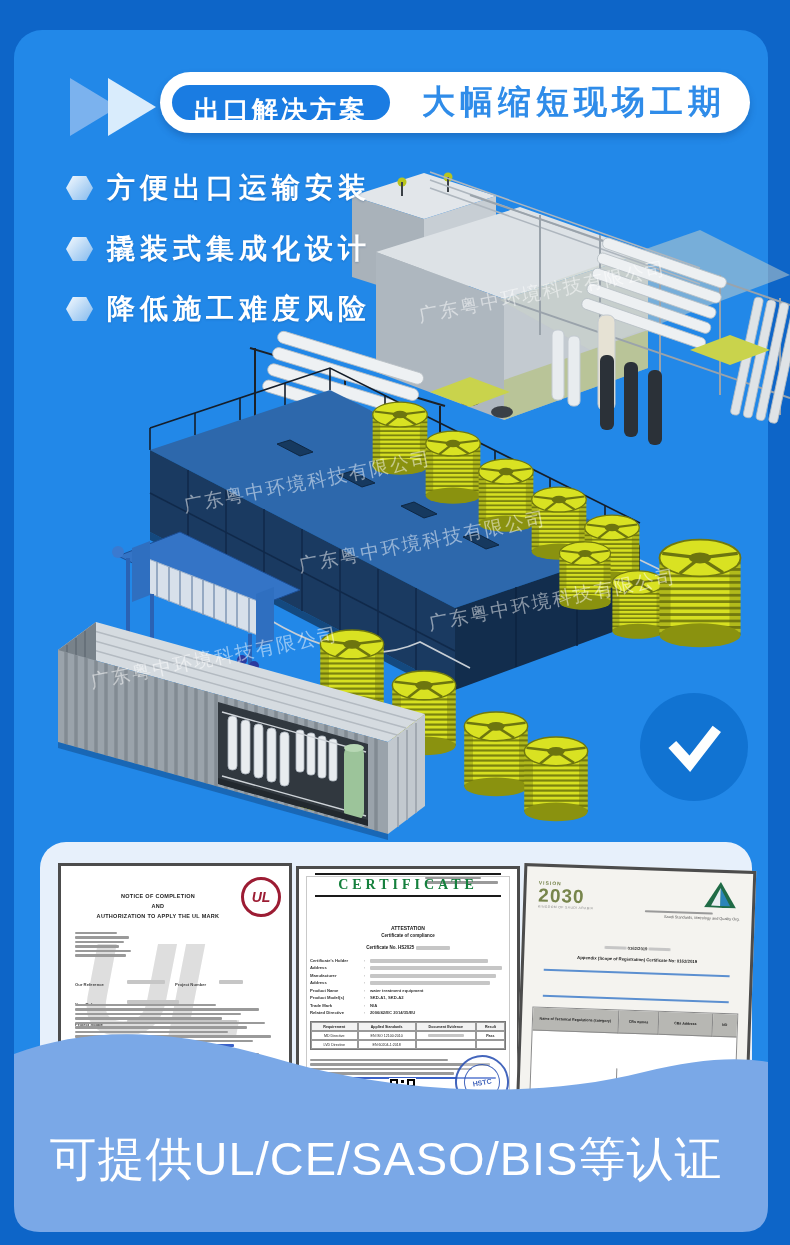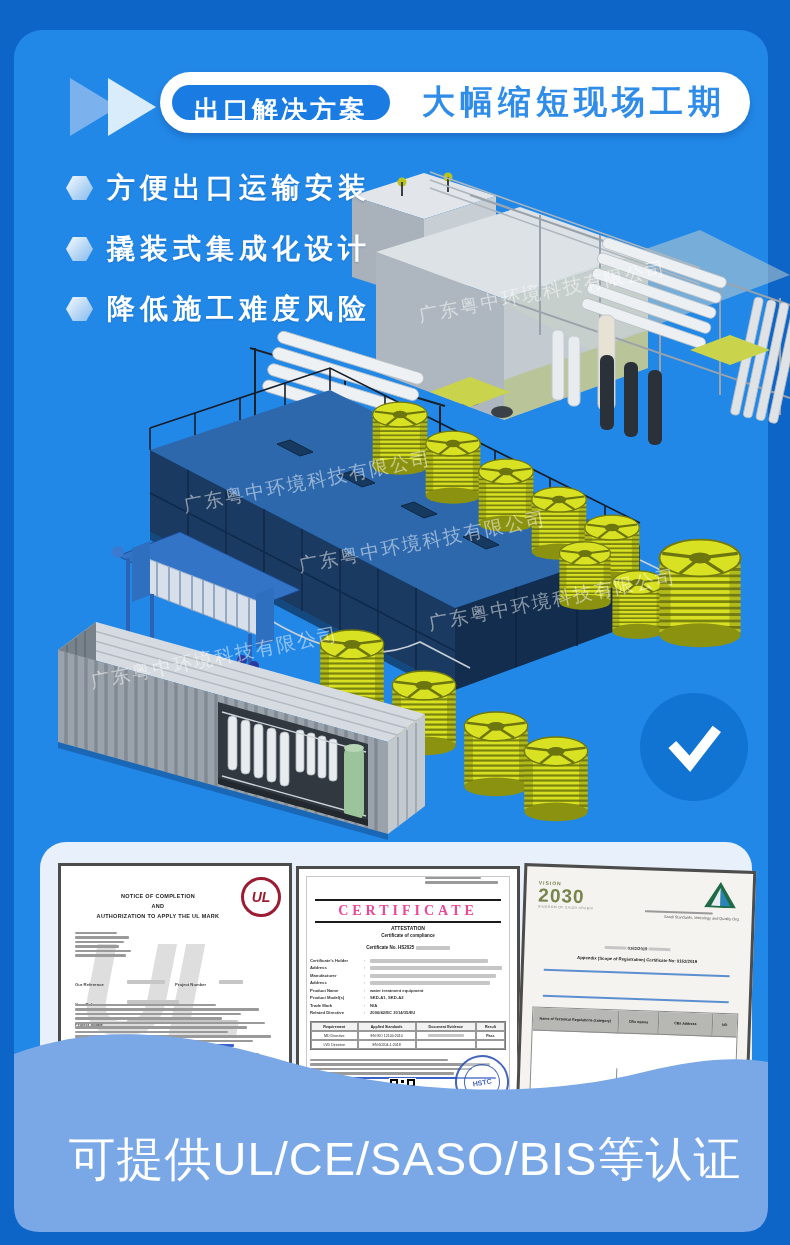--- a/index.html
+++ b/index.html
@@ -41,23 +41,23 @@
         color:#dedede;z-index:0;line-height:1;letter-spacing:-8px;}
   .ulTitle{position:absolute;top:26px;left:0;right:34px;text-align:center;z-index:1;
            font-size:5.5px;font-weight:bold;color:#222;line-height:1.8;letter-spacing:.3px;}
   .ulLogo{position:absolute;right:8px;top:11px;width:34px;height:34px;border:3px solid #9c1c33;border-radius:50%;
           color:#9c1c33;font-weight:bold;font-style:italic;font-size:14px;display:flex;align-items:center;
           justify-content:center;z-index:1;background:#fff;}
   .ulBlock{position:absolute;z-index:1;}
   .ulLbl{font-size:4.2px;font-weight:bold;color:#444;display:inline-block;width:52px;}
   
   .ceInner{position:absolute;inset:7px;border:1px solid #c9c9c9;}
-  .ceTitle{position:absolute;top:30px;left:16px;right:16px;border-top:2px solid #1a1a1a;border-bottom:2px solid #1a1a1a;
+  .ceTitle{position:absolute;top:4px;left:16px;right:16px;border-top:2px solid #1a1a1a;border-bottom:2px solid #1a1a1a;
            text-align:center;font-family:"Liberation Serif",serif;font-size:14px;font-weight:bold;
-           letter-spacing:4px;padding:2px 0;color:#ec4899;}
+           letter-spacing:4px;padding:2px 0;color:#15803d;}
   .ceC{position:absolute;left:0;right:0;text-align:center;color:#222;}
   .ceRow{display:flex;margin-bottom:2.6px;line-height:1.15;}
   .ceRow b{font-size:4.2px;color:#333;width:54px;flex:none;}
   .ceRow i{font-size:4.2px;color:#333;width:6px;flex:none;font-style:normal;}
   .ceRow em{font-size:4.2px;color:#333;font-style:normal;font-weight:bold;}
   .ceTbl{position:absolute;left:11px;right:11px;top:152px;border:1px solid #777;display:grid;
          grid-template-columns:24% 30% 31% 15%;font-size:3.6px;color:#222;text-align:center;}
   .ceTbl div{border:0.5px solid #999;padding:1.5px 1px;}
   .ceTbl .h{font-weight:bold;background:#f2f2f2;}
   .ceMark{position:absolute;left:18px;bottom:12px;font-size:26px;font-weight:bold;color:#000;letter-spacing:3px;z-index:1;}
@@ -72,21 +72,21 @@
   .saVision .k{font-size:3.4px;color:#888;letter-spacing:.4px;}
   .saOrg{position:absolute;right:12px;top:40px;width:118px;text-align:right;font-size:3.8px;color:#555;}
   .saTbl{position:absolute;left:10px;right:10px;top:140px;bottom:10px;border:1px solid #8a8a8a;background:#fff;
          display:grid;grid-template-columns:42% 20% 26% 12%;}
   .saTbl>div{border-right:1px solid #8a8a8a;position:relative;font-size:3.6px;color:#222;}
   .saTbl .hd{background:#b7b7b3;border-bottom:1px solid #8a8a8a;height:22px;font-weight:bold;
          display:flex;align-items:center;justify-content:center;text-align:center;padding:0 2px;line-height:1.3;}
   .blueRule{position:absolute;left:20px;right:20px;height:2px;background:#5b8fd0;}
   
   #wave{left:14px;top:1020px;z-index:6;}
-  #footerTxt{left:28px;top:1128px;width:754px;text-align:center;color:#fff;font-size:47px;font-weight:500;
+  #footerTxt{left:9px;top:1128px;width:754px;text-align:center;color:#fff;font-size:47px;font-weight:500;
              letter-spacing:1px;z-index:7;}
 </style>
 </head>
 <body>
 
 <div id="card" class="abs"></div>
 
 <svg id="arrows" class="abs" width="100" height="70">
   <polygon points="6,6 6,64 54,35" fill="#85b7ee" opacity=".9"></polygon>
   <polygon points="44,6 44,64 92,35" fill="#d9ecfc"></polygon>

